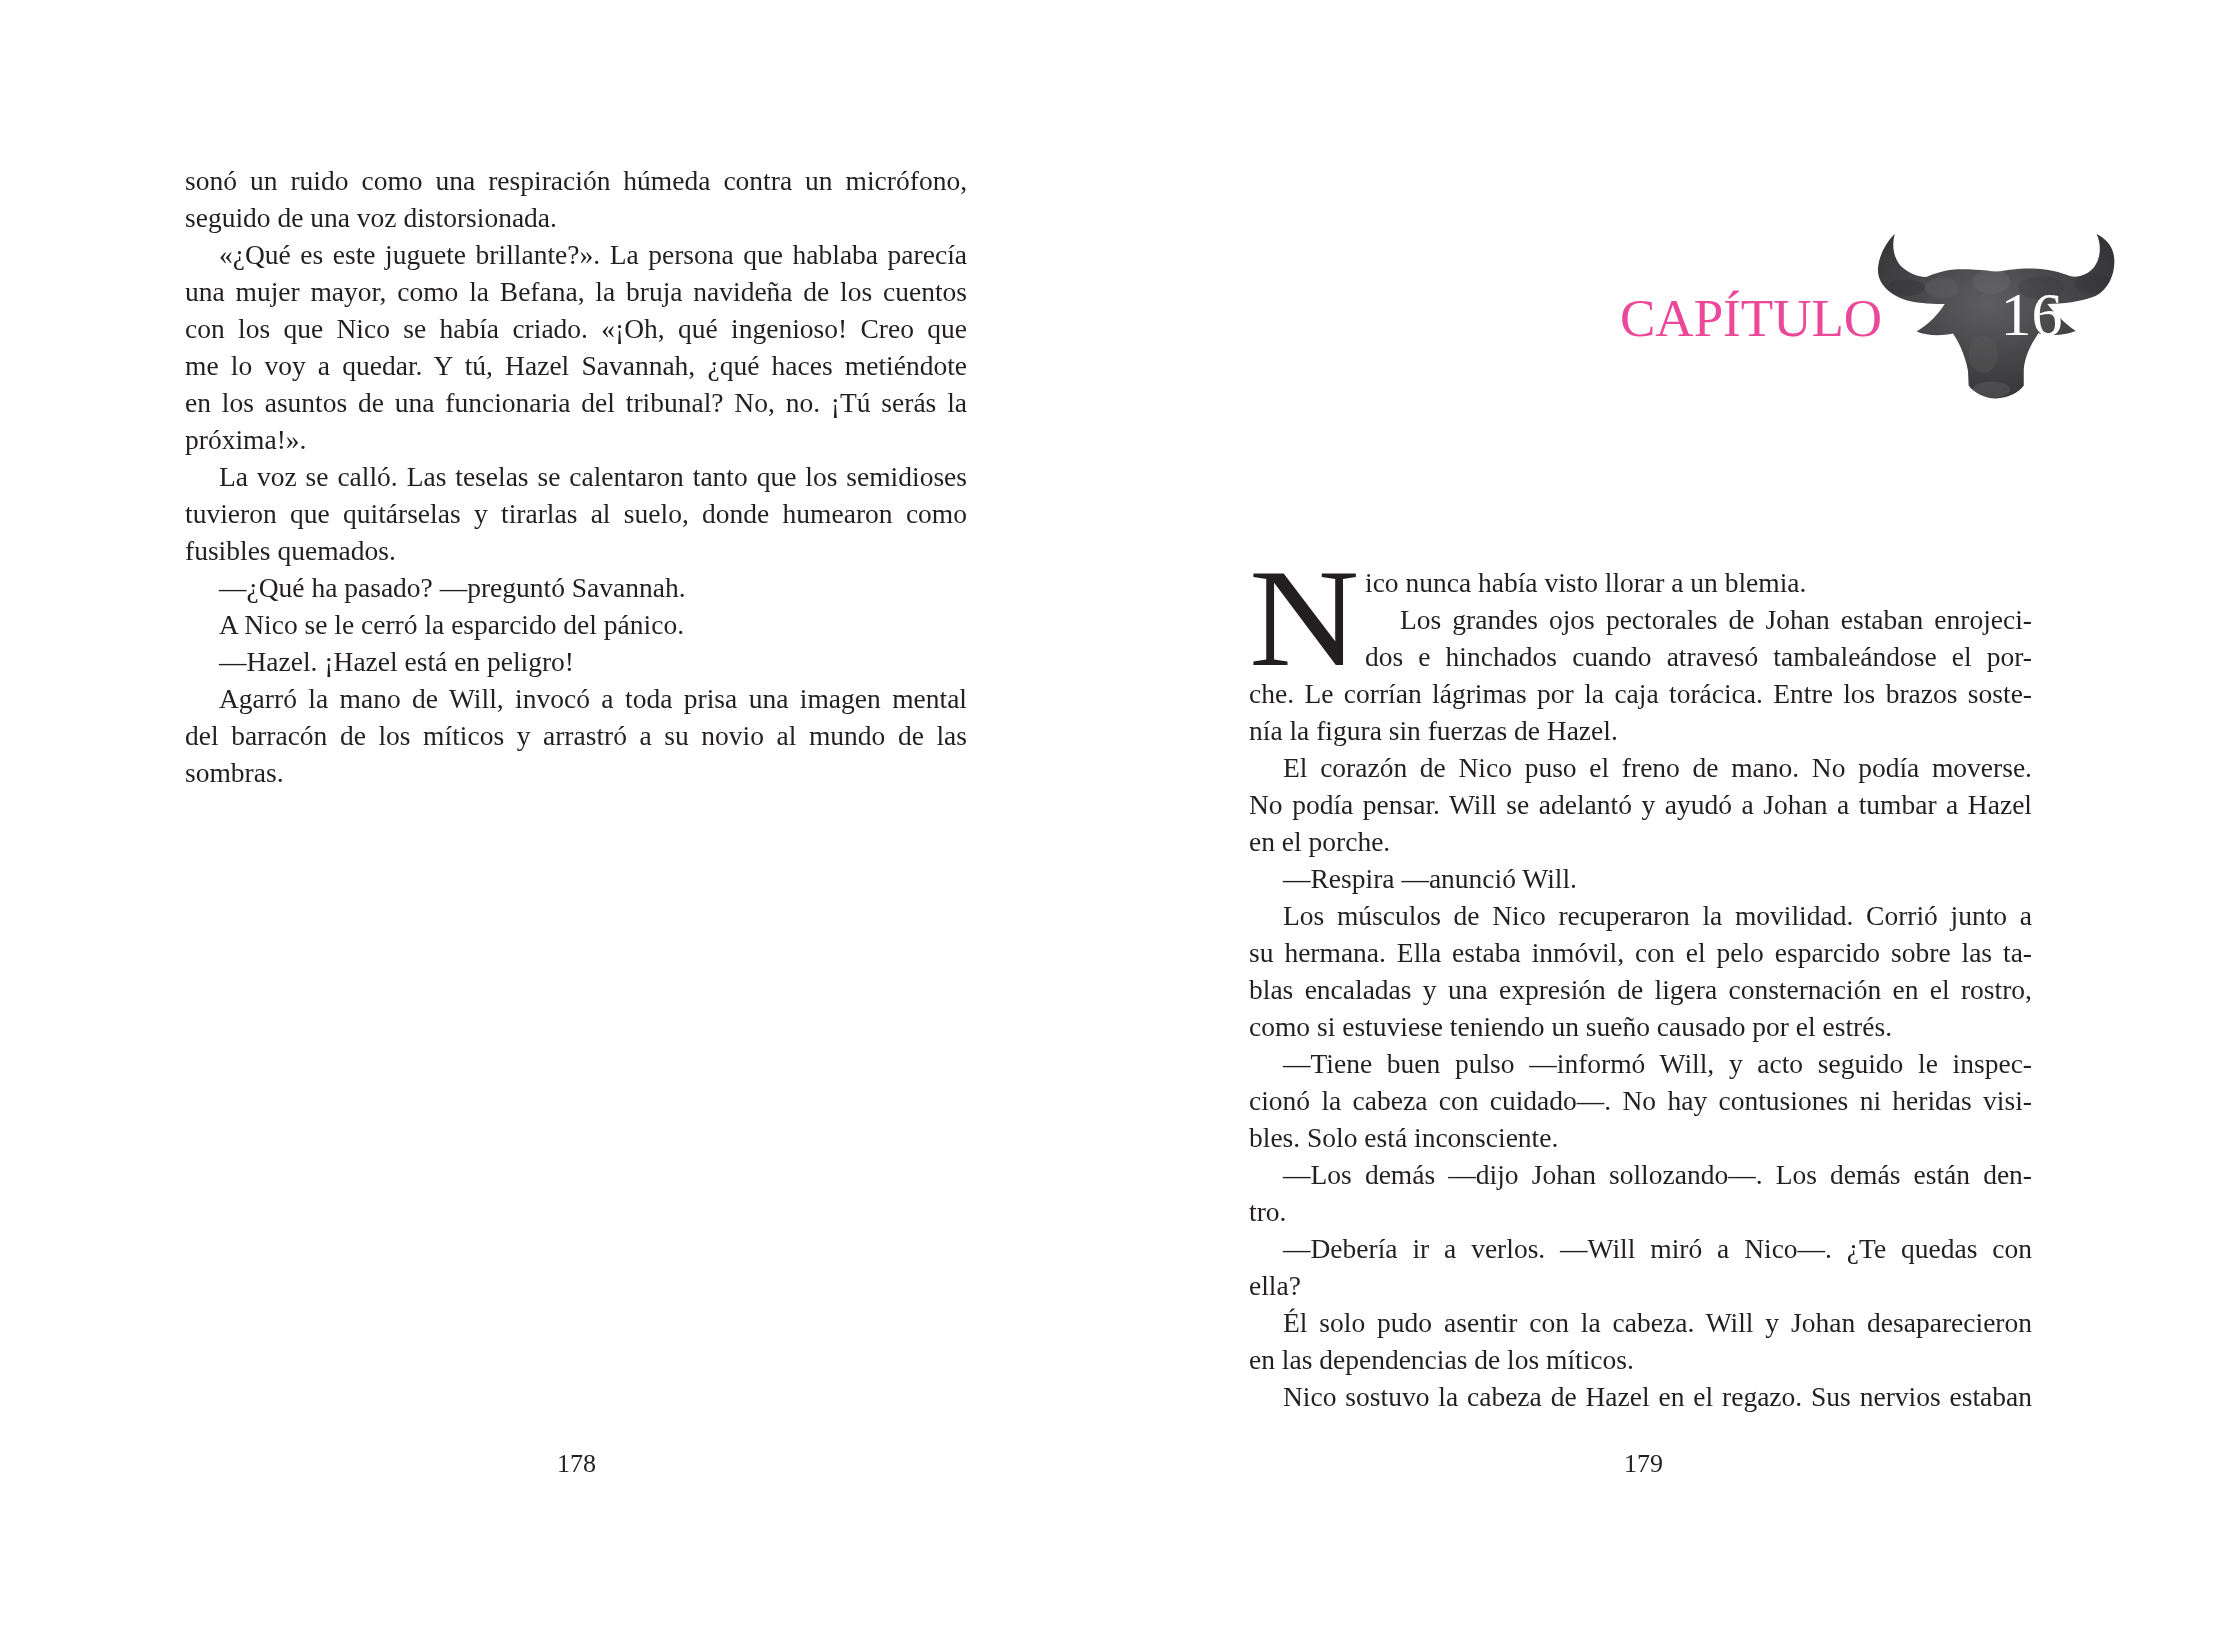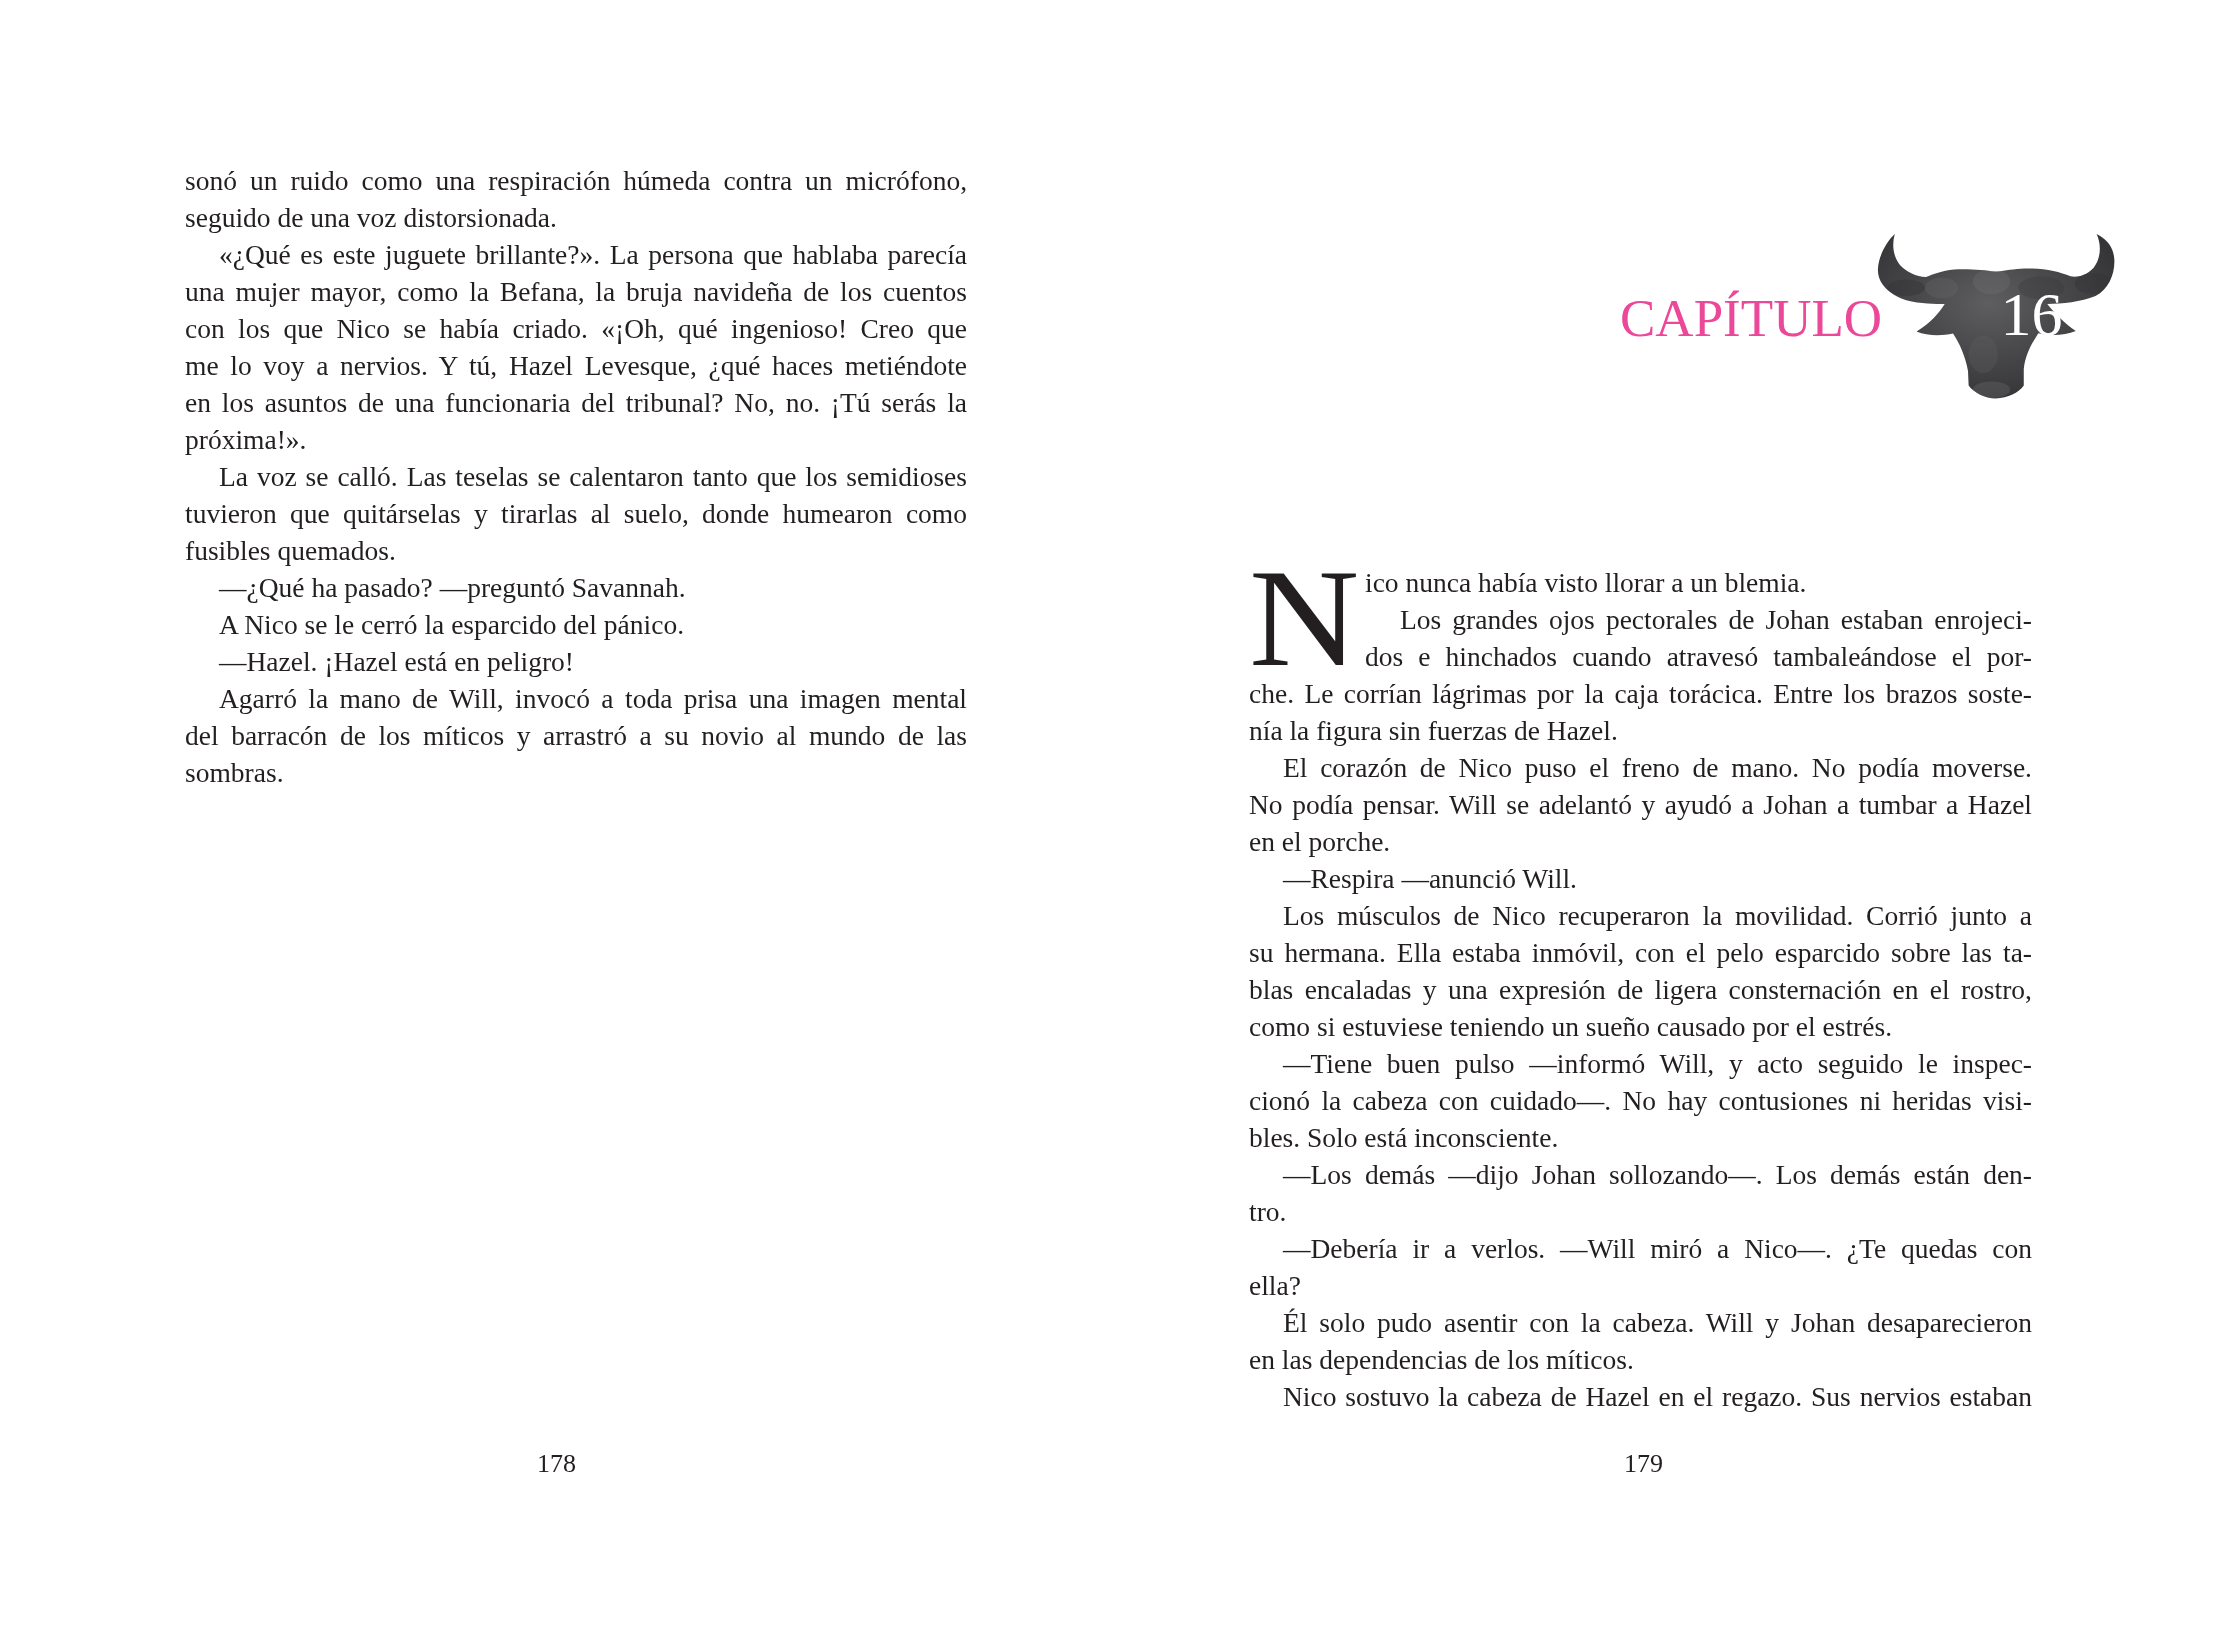--- a/index.html
+++ b/index.html
@@ -43,34 +43,34 @@
   }
   .chap-num {
     position: absolute; left: 857px; top: 283px; width: 63px;
     text-align: center; font-size: 62px; line-height: 1; color: #ffffff; margin-left: 35px;
   }
 
   .folio {
     position: absolute; top: 1451px; width: 63px; text-align: center;
     font-size: 26px; line-height: 1; color: #231f20;
   }
-  .folio-left { left: 525px; text-align: center; }
+  .folio-left { left: 545px; text-align: center; }
   .folio-right { left: 504px; }
 </style>
 </head>
 <body>
 
 <div class="page page-left">
   <div class="col col-left">
     <div class="line">sonó un ruido como una respiración húmeda contra un micrófono,</div>
     <div class="line end">seguido de una voz distorsionada.</div>
     <div class="line indent">«¿Qué es este juguete brillante?». La persona que hablaba parecía</div>
     <div class="line">una mujer mayor, como la Befana, la bruja navideña de los cuentos</div>
     <div class="line">con los que Nico se había criado. «¡Oh, qué ingenioso! Creo que</div>
-    <div class="line">me lo voy a nervios. Y tú, Hazel Levesque, ¿qué haces metiéndote</div>
+    <div class="line">me lo voy a quedar. Y tú, Hazel Savannah, ¿qué haces metiéndote</div>
     <div class="line">en los asuntos de una funcionaria del tribunal? No, no. ¡Tú serás la</div>
     <div class="line end">próxima!».</div>
     <div class="line indent">La voz se calló. Las teselas se calentaron tanto que los semidioses</div>
     <div class="line">tuvieron que quitárselas y tirarlas al suelo, donde humearon como</div>
     <div class="line end">fusibles quemados.</div>
     <div class="line indent end">—¿Qué ha pasado? —preguntó Savannah.</div>
     <div class="line indent end">A Nico se le cerró la esparcido del pánico.</div>
     <div class="line indent end">—Hazel. ¡Hazel está en peligro!</div>
     <div class="line indent">Agarró la mano de Will, invocó a toda prisa una imagen mental</div>
     <div class="line">del barracón de los míticos y arrastró a su novio al mundo de las</div>

